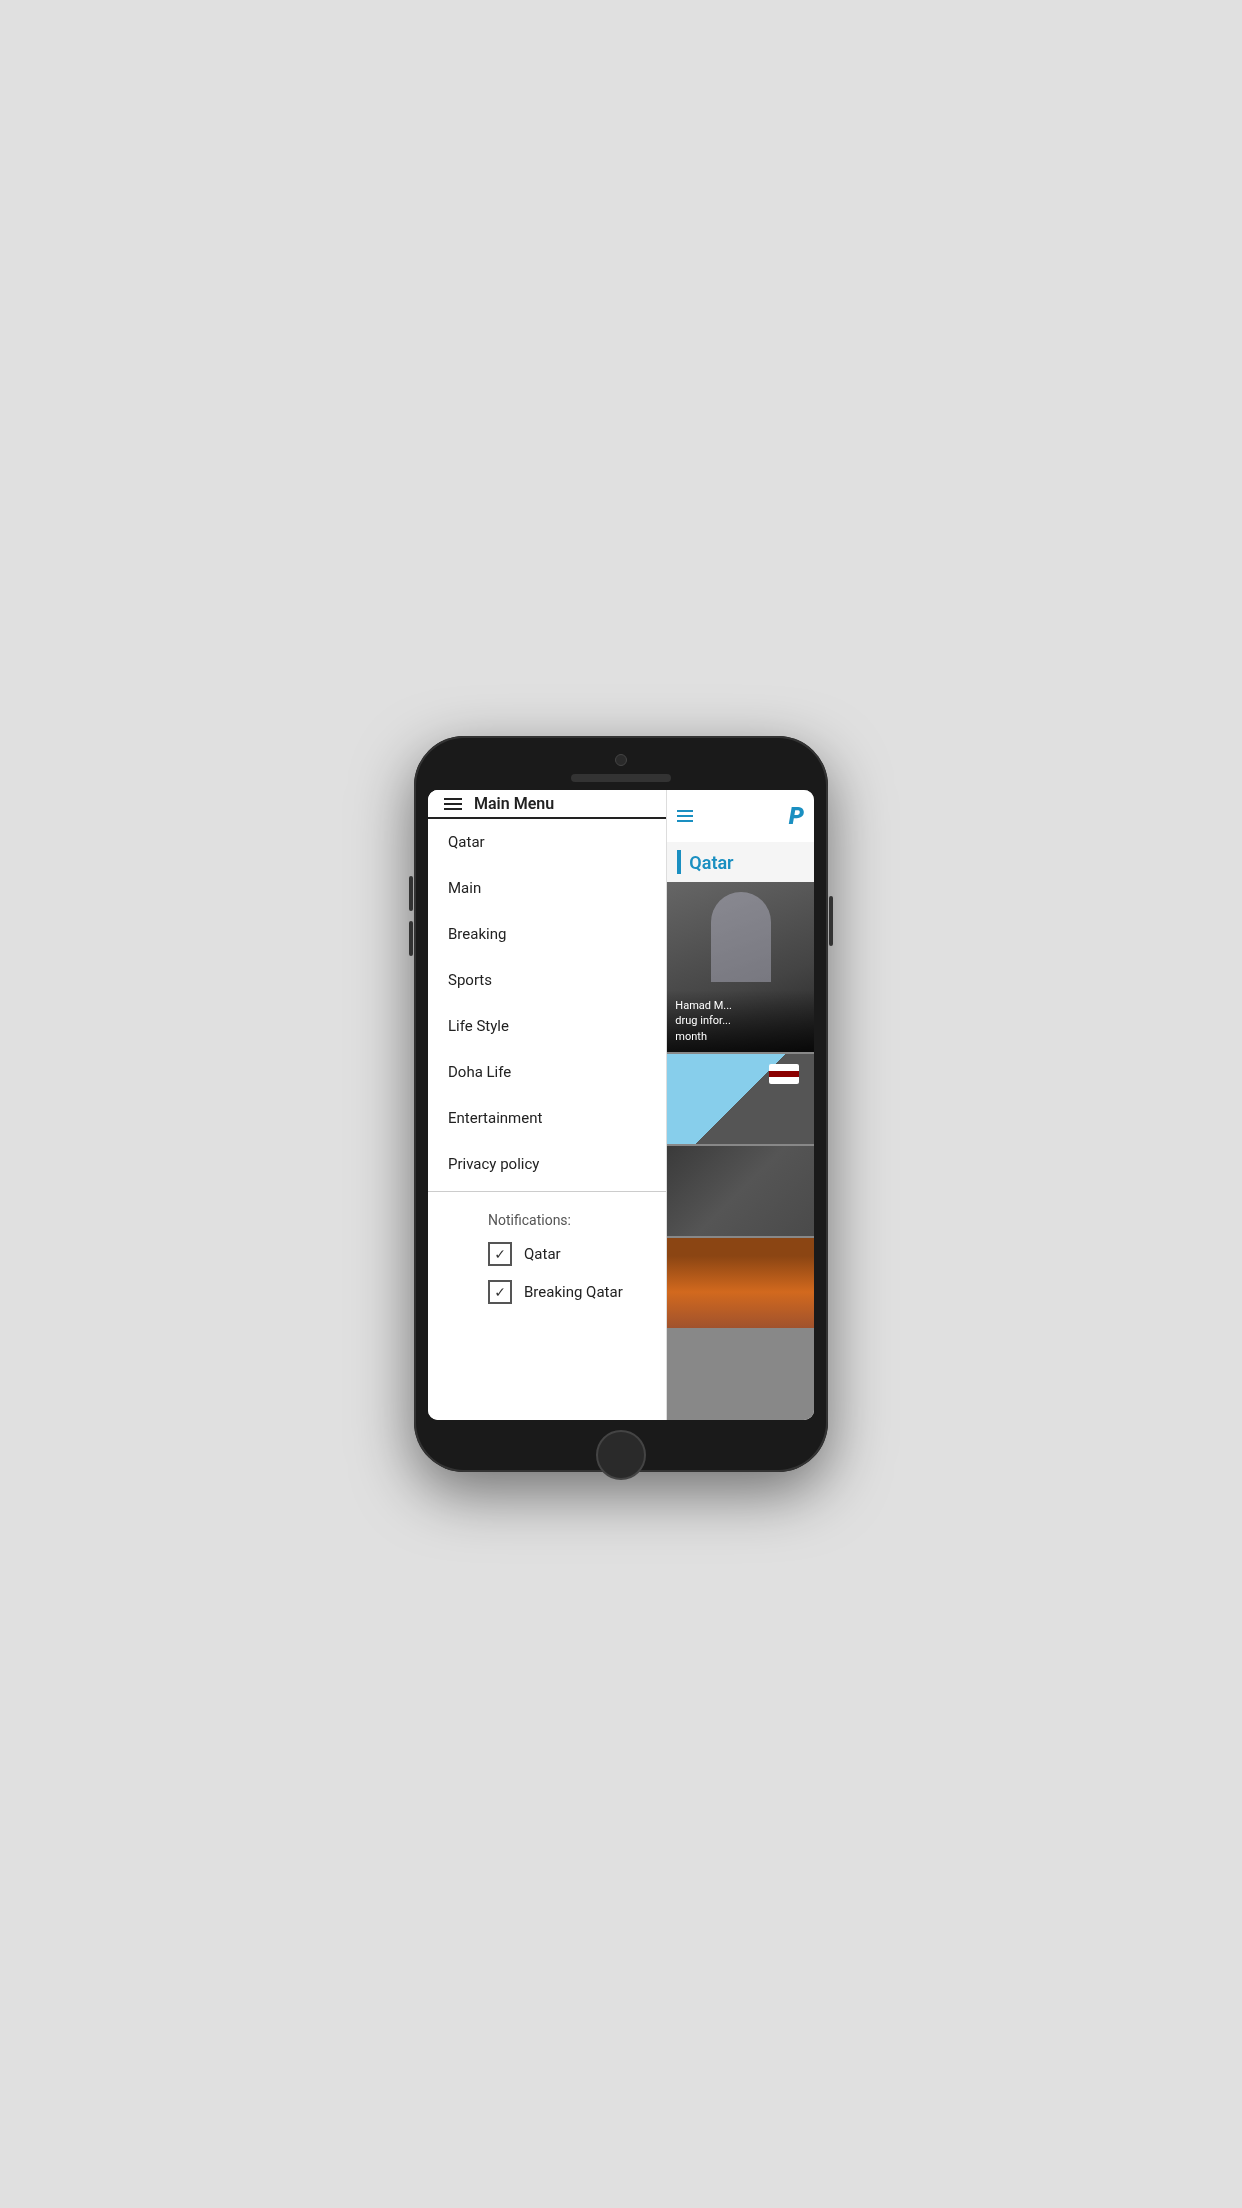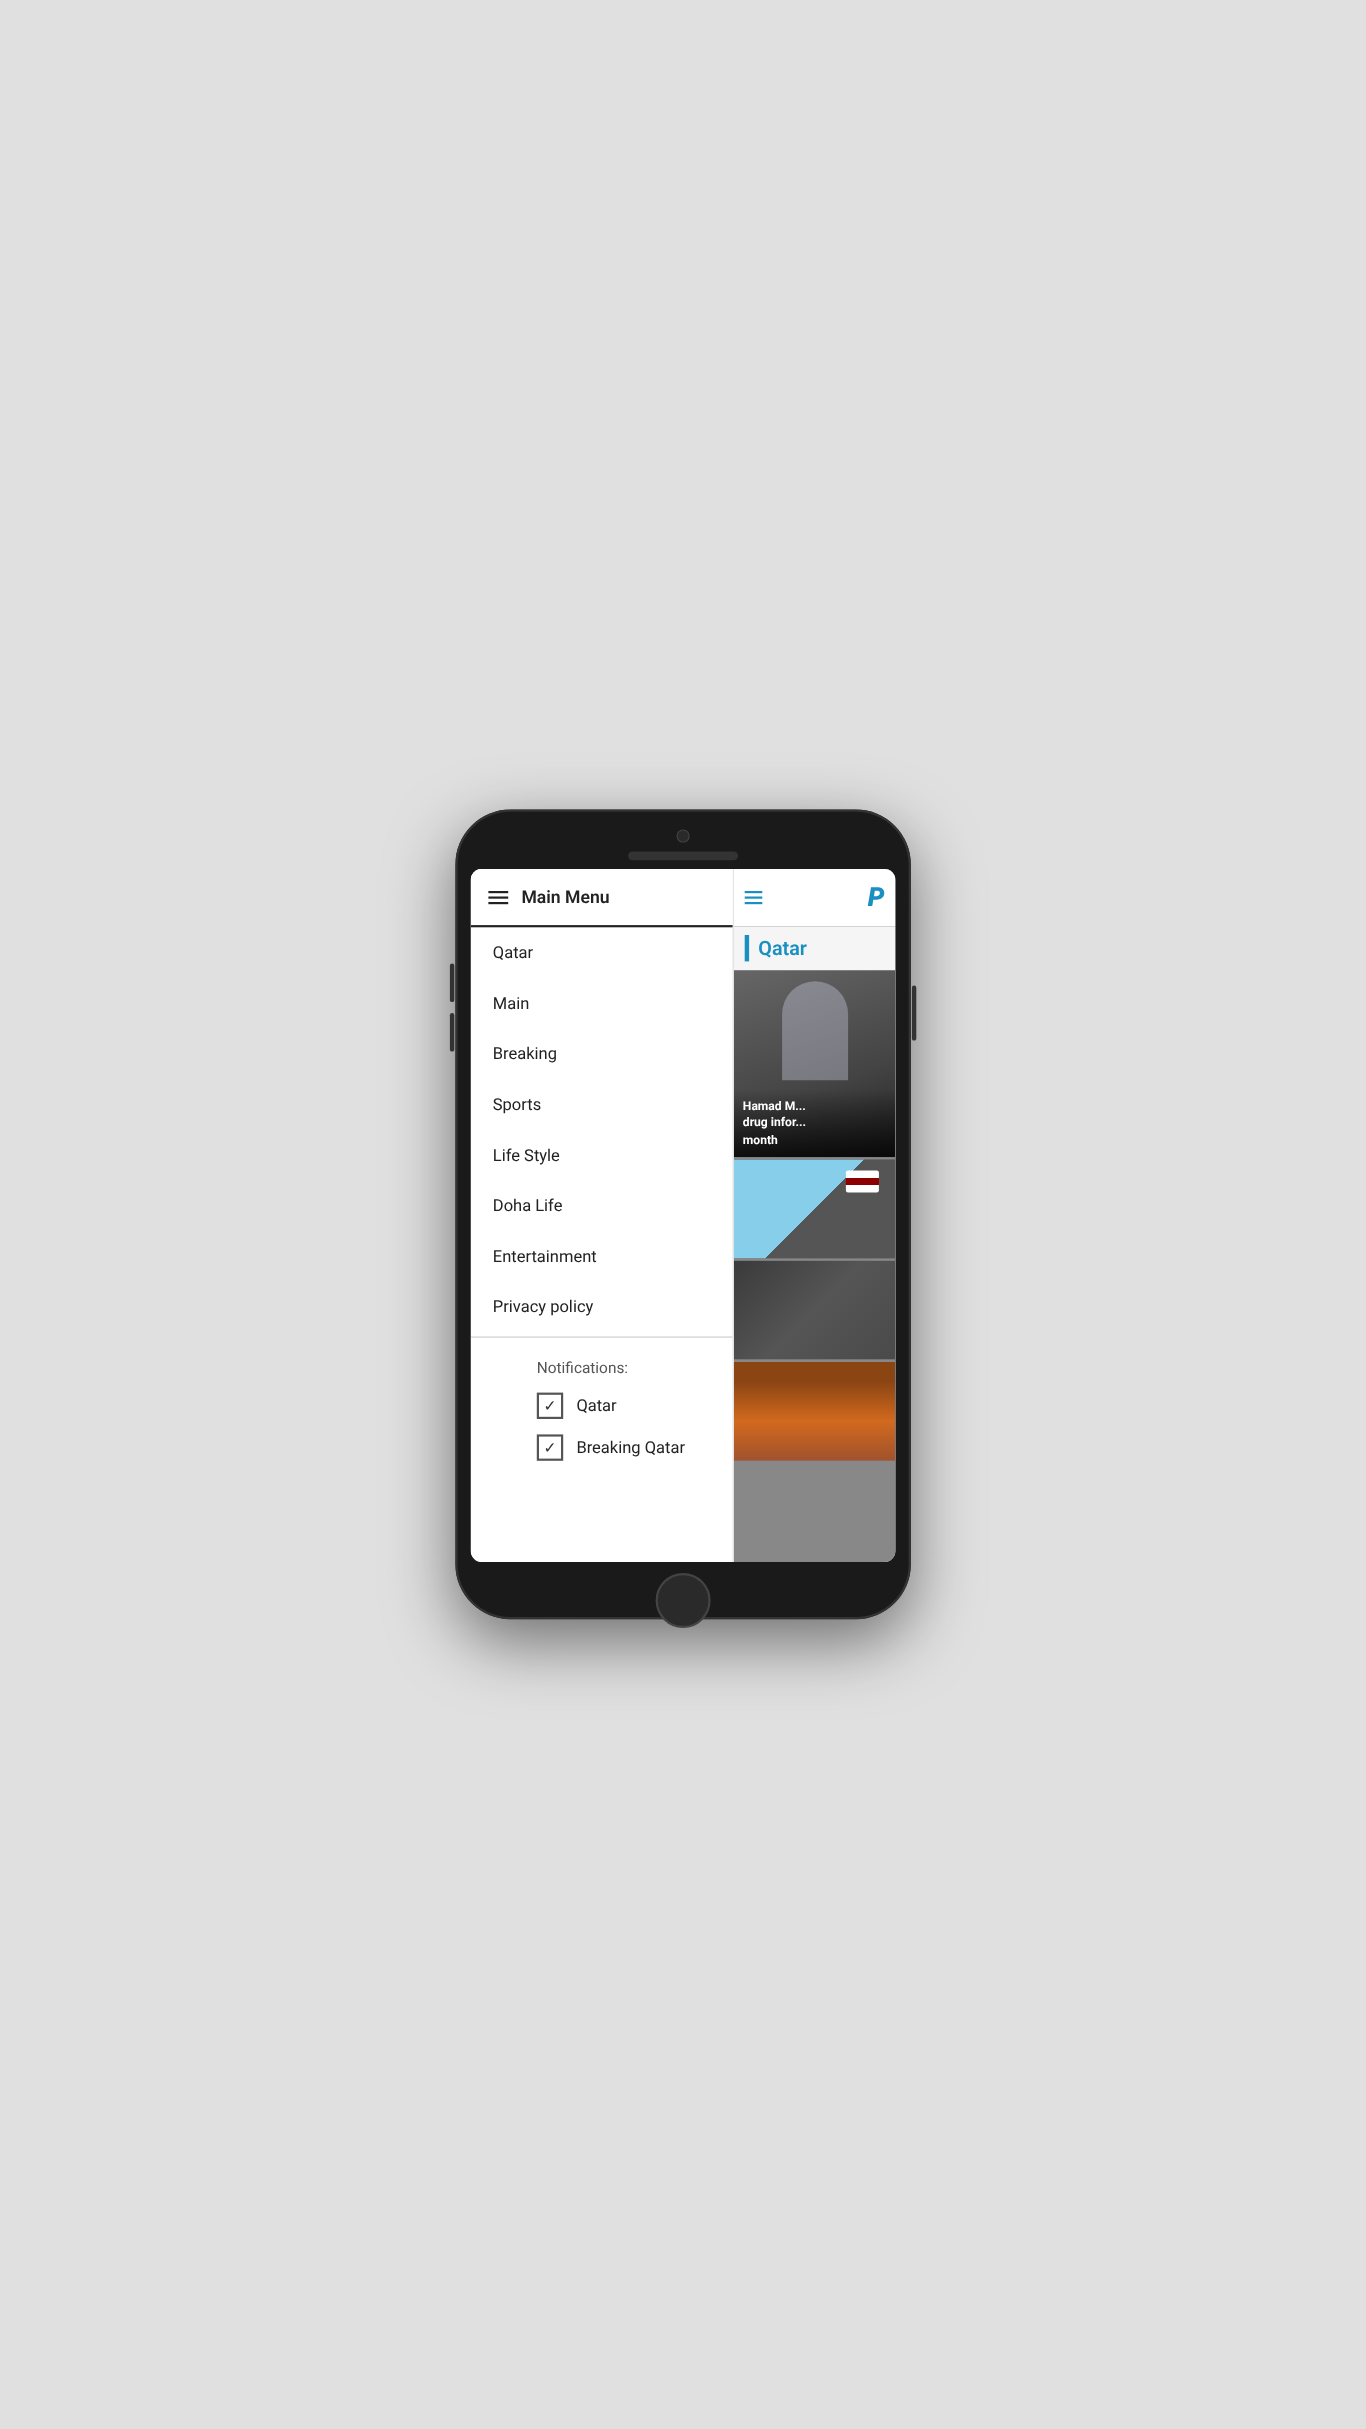--- a/index.html
+++ b/index.html
@@ -85,21 +85,21 @@
       background: #fff;
       display: flex;
       flex-direction: column;
       border-right: 1px solid #ddd;
       z-index: 10;
     }
 
     .menu-header {
       display: flex;
       align-items: center;
-      padding: 16px 16px;
+      padding: 4px 16px;
       border-bottom: 2px solid #222;
       background: #fff;
       gap: 12px;
     }
 
     .hamburger-icon {
       display: flex;
       flex-direction: column;
       gap: 3px;
       cursor: pointer;
@@ -253,21 +253,21 @@
       bottom: 0;
       left: 0;
       right: 0;
       background: linear-gradient(transparent, rgba(0,0,0,0.75));
       padding: 8px;
     }
 
     .news-img-text {
       color: #fff;
       font-size: 11px;
-      font-weight: 700;
+      font-weight: 400;
       line-height: 1.4;
     }
 
     .person-figure {
       width: 100%;
       height: 100%;
       background: linear-gradient(160deg, #666 0%, #444 60%, #222 100%);
       display: flex;
       align-items: flex-start;
       justify-content: center;

